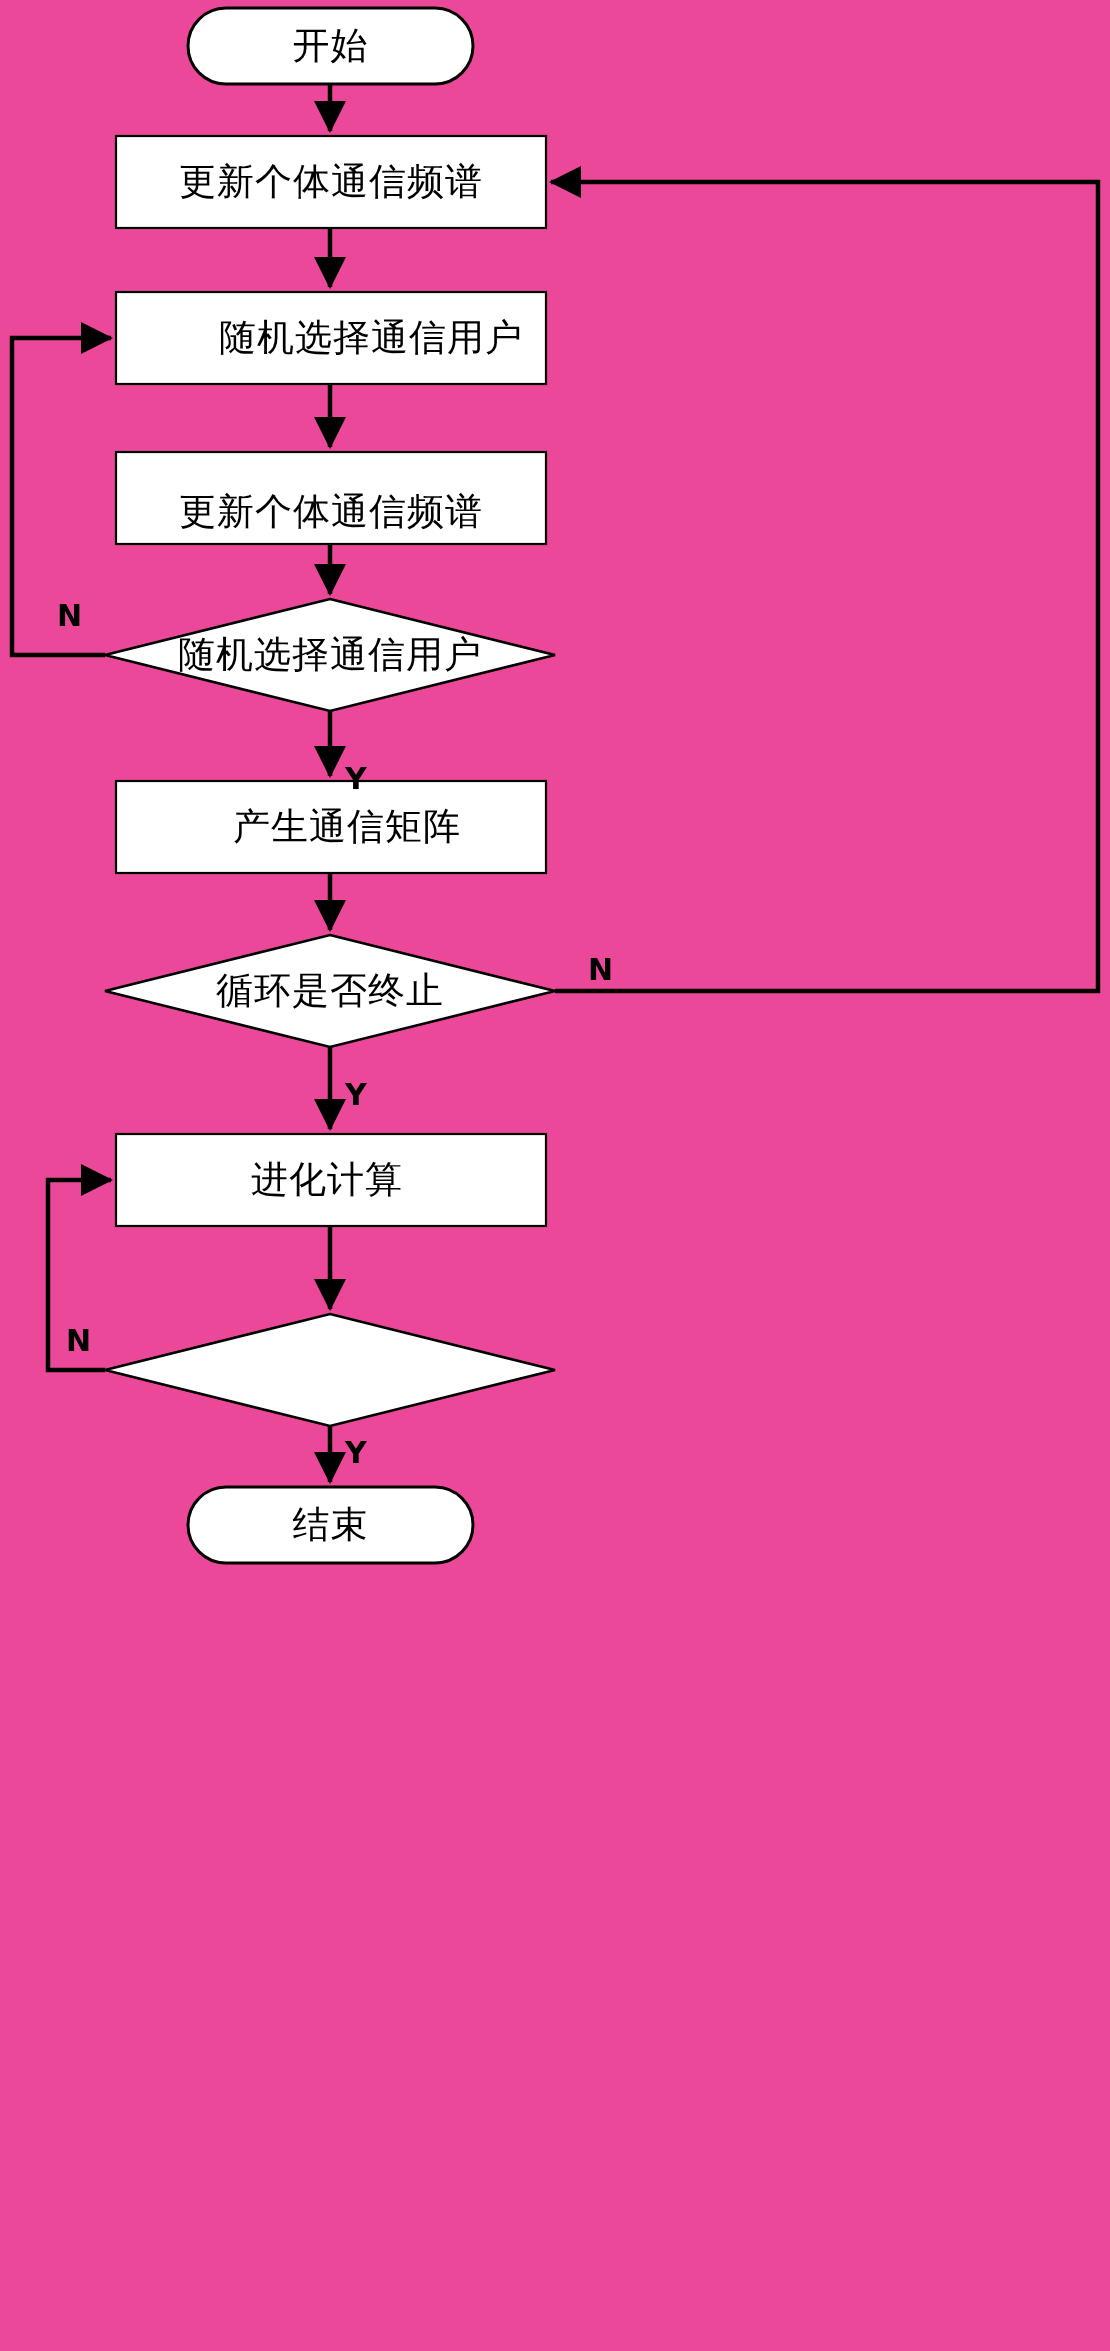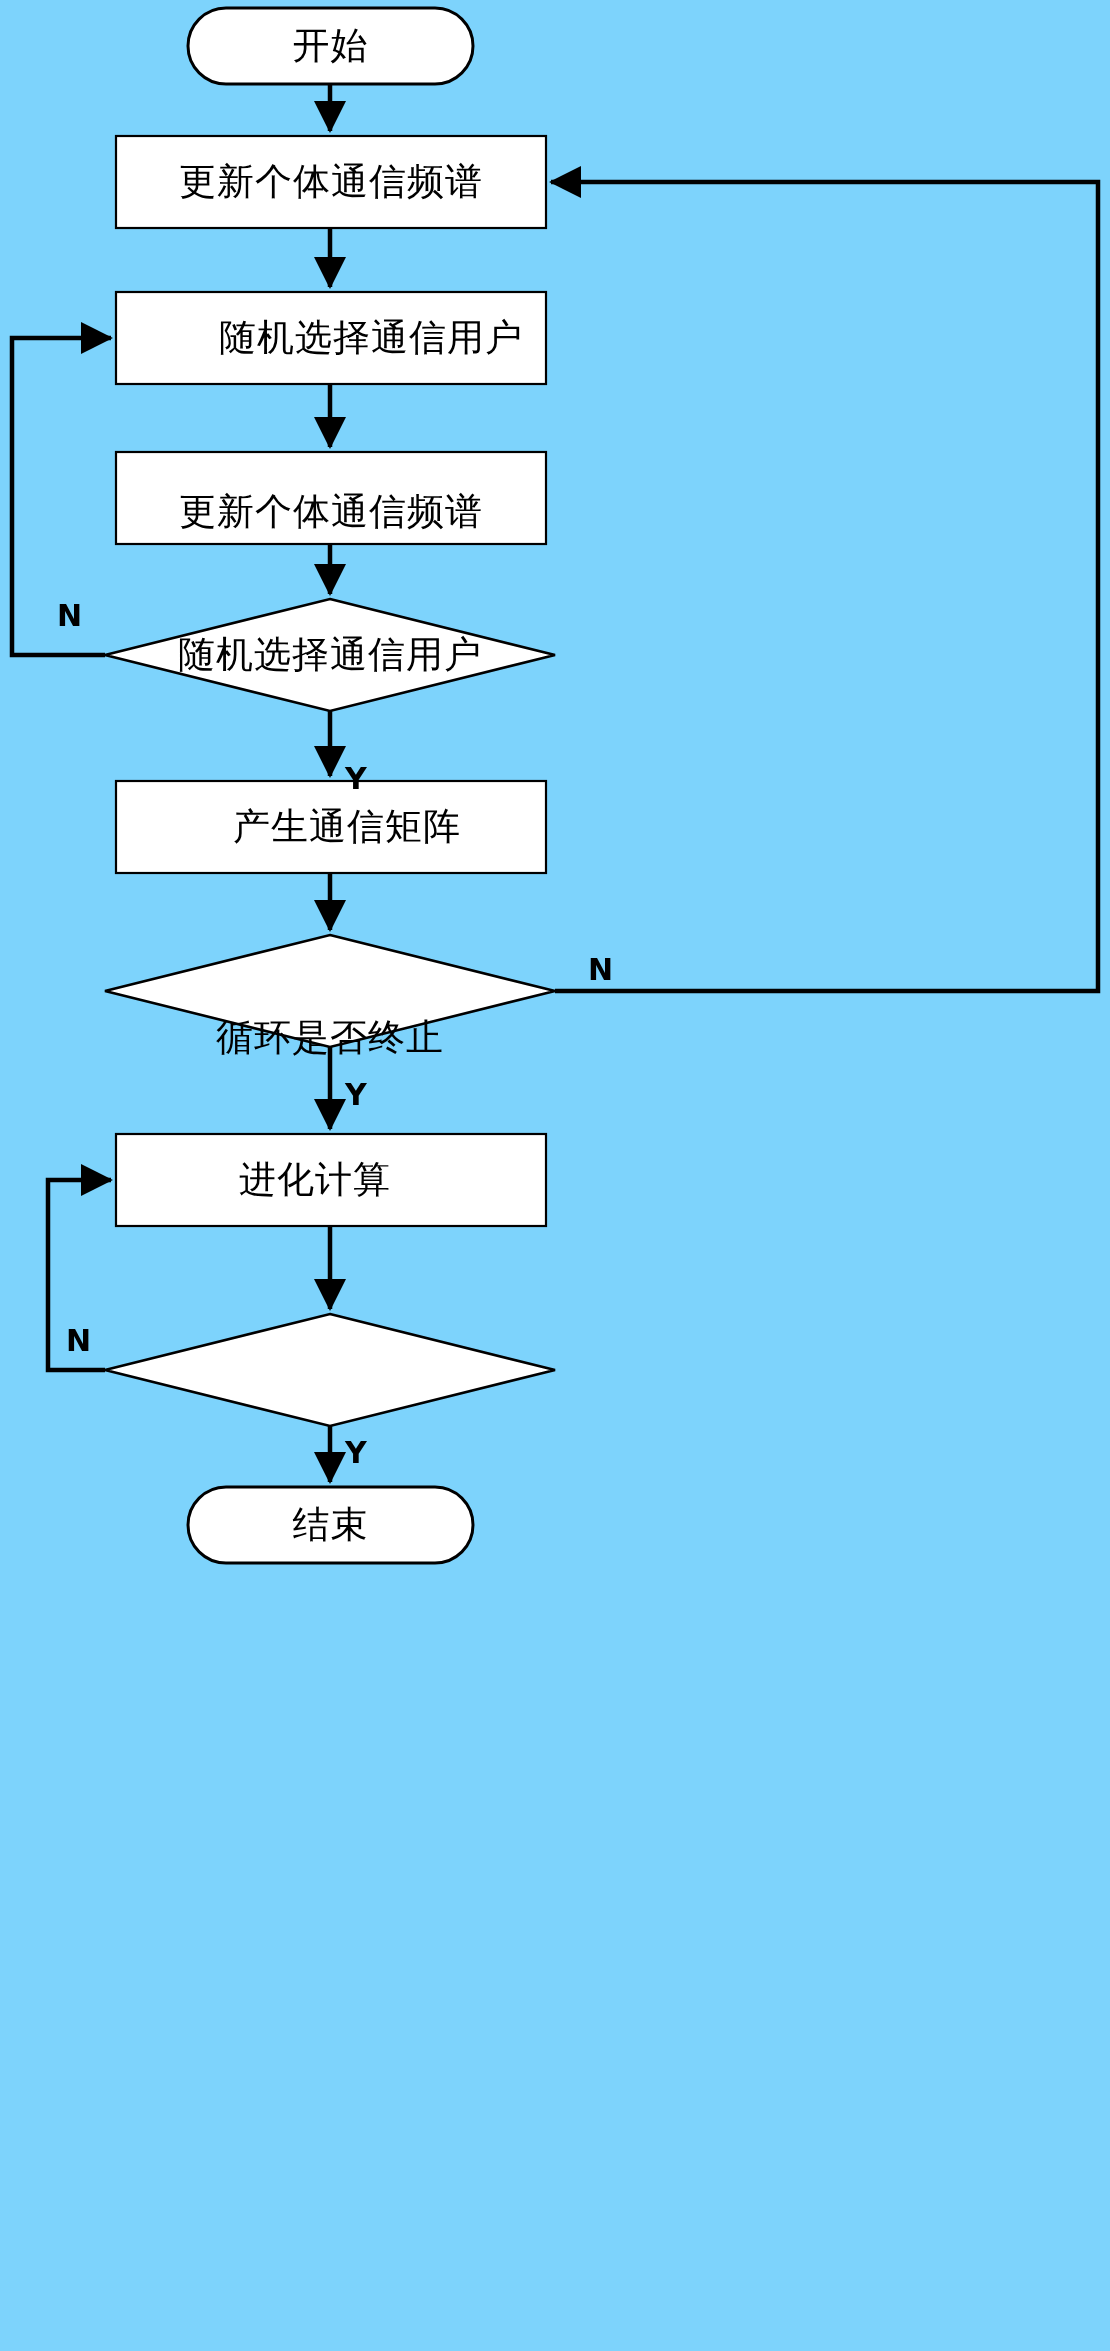--- a/index.html
+++ b/index.html
@@ -8,21 +8,21 @@
     padding: 0;
     background: #ffffff;
   }
   body {
     font-family: "DejaVu Sans", "Liberation Sans", sans-serif;
   }
   #canvas {
     position: relative;
     width: 1110px;
     height: 2351px;
-    background: #7dd3fc;
+    background: #ec4899;
     overflow: hidden;
   }
   #canvas svg {
     position: absolute;
     left: 0;
     top: 0;
     width: 1110px;
     height: 2351px;
   }
   .node-label {
@@ -117,23 +117,23 @@
   <div class="node-label" style="left:116px; top:136px; width:430px; height:92px;">更新个体通信频谱</div>
 
   <div class="node-label" style="left:116px; top:292px; width:430px; height:92px;padding-left:40px;">随机选择通信用户</div>
 
   <div class="node-label" style="left:116px; top:452px; width:430px; height:120px;">更新个体通信频谱</div>
 
   <div class="node-label" style="left:105px; top:599px; width:450px; height:112px;">随机选择通信用户</div>
 
   <div class="node-label" style="left:132px; top:781px; width:430px; height:92px;">产生通信矩阵</div>
 
-  <div class="node-label" style="left:105px; top:982px; width:450px; height:112px;">循环是否终止</div>
+  <div class="node-label" style="left:105px; top:935px; width:450px; height:112px;">循环是否终止</div>
 
-  <div class="node-label" style="left:100px; top:1134px; width:430px; height:92px;">进化计算</div>
+  <div class="node-label" style="left:112px; top:1134px; width:430px; height:92px;">进化计算</div>
 
 
   <div class="node-label" style="left:188px; top:1487px; width:285px; height:76px;">结束</div>
 
   <div class="edge-label" style="left:57px; top:601px;">N</div>
 
   <div class="edge-label" style="left:345px; top:764px;">Y</div>
 
   <div class="edge-label" style="left:588px; top:955px;">N</div>
 

